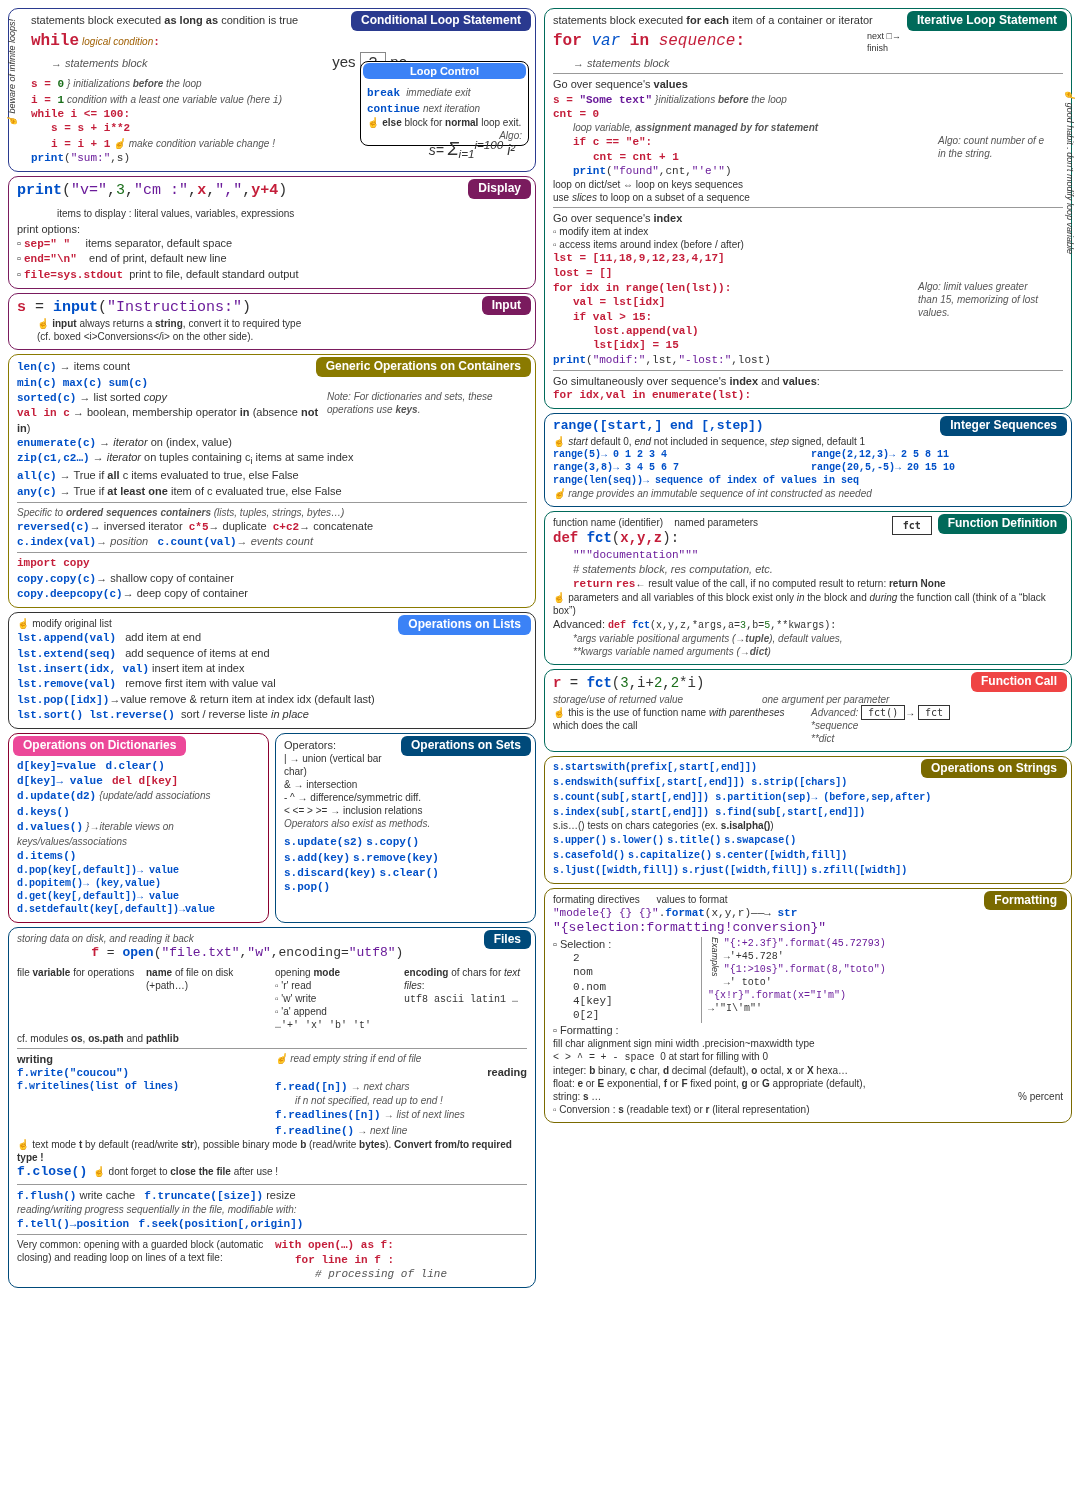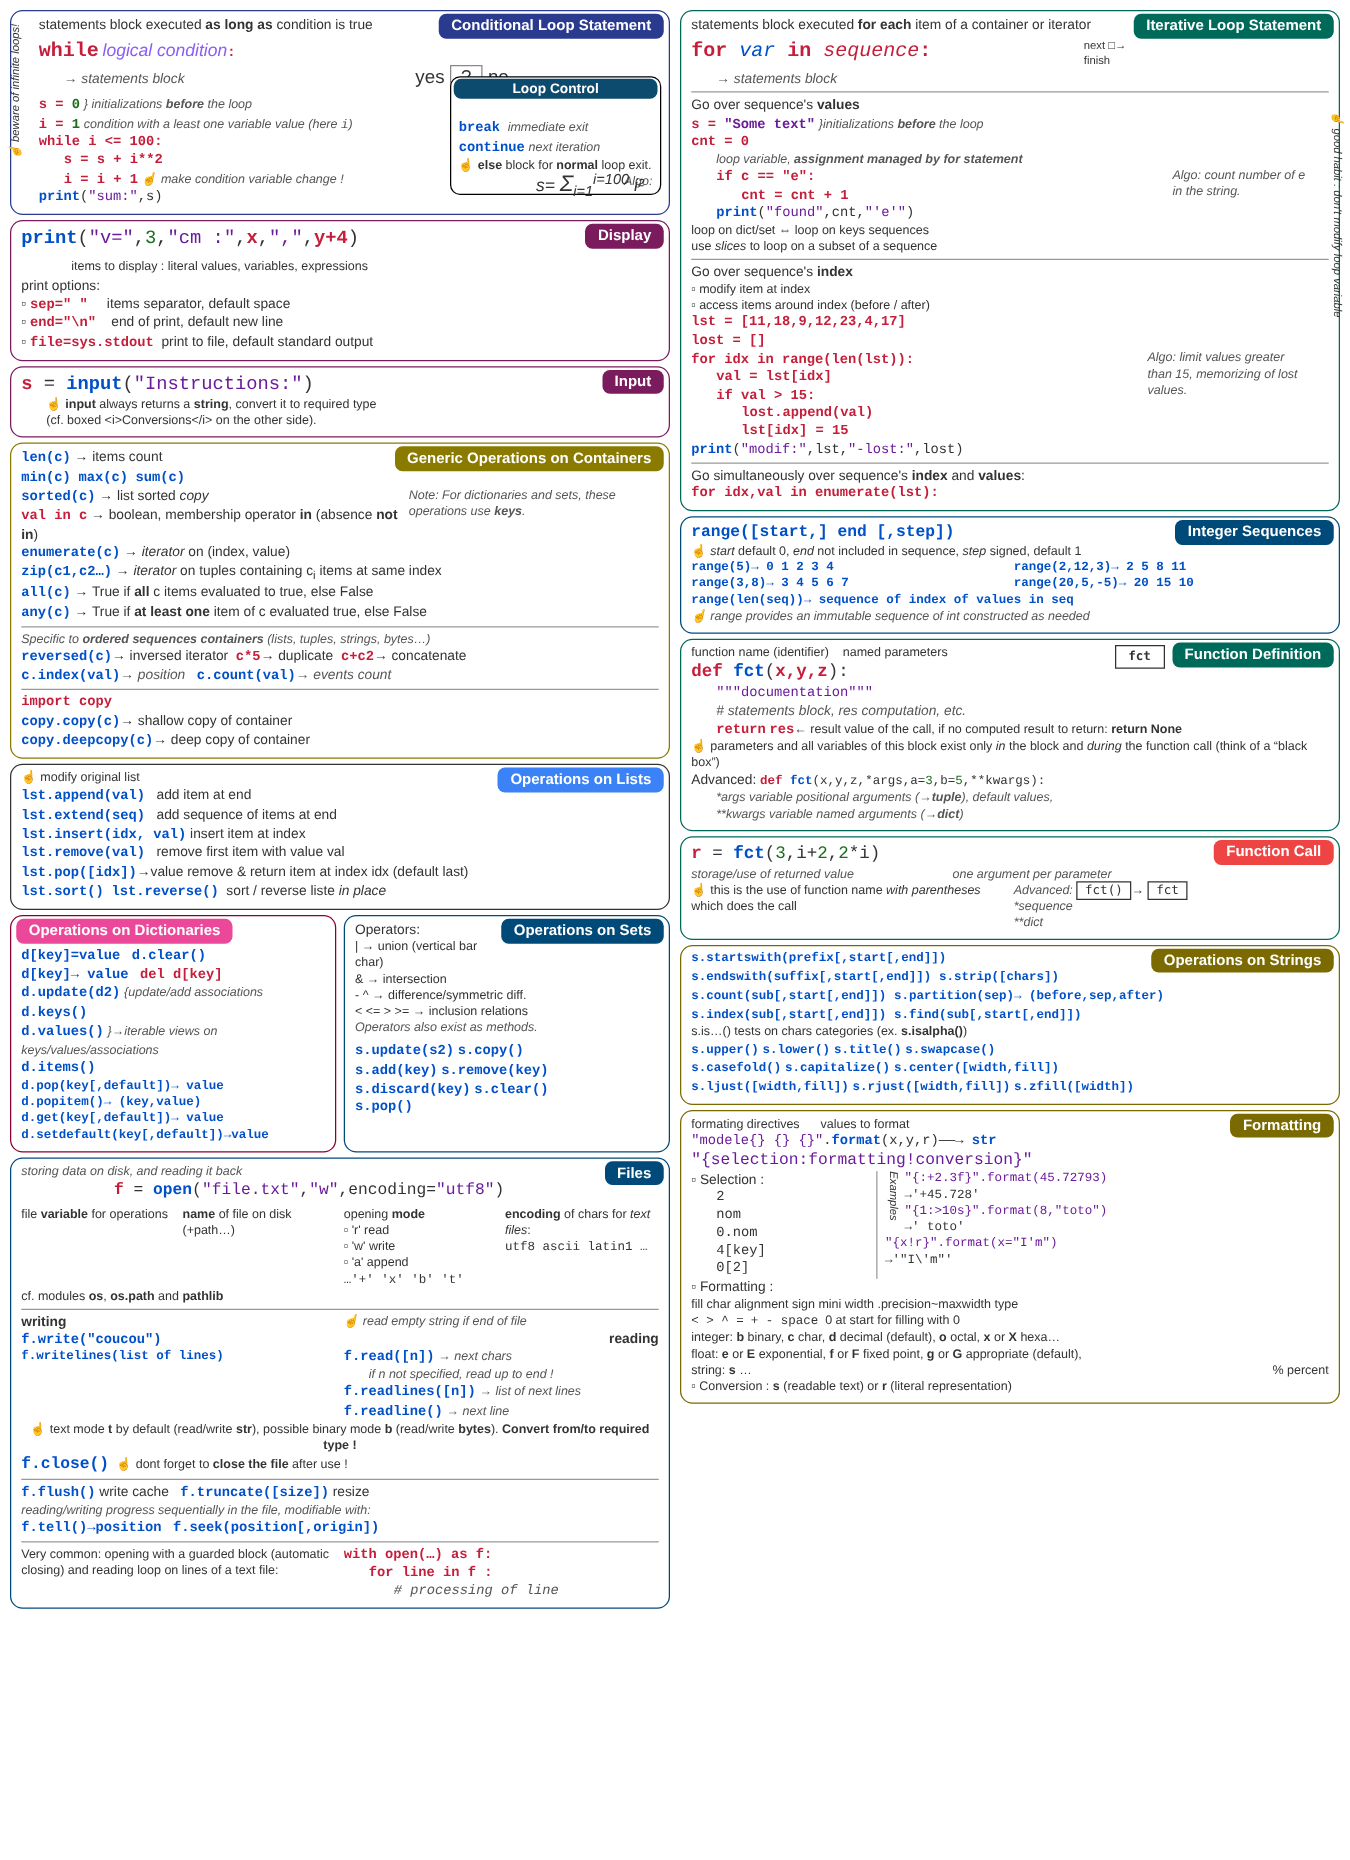--- a/index.html
+++ b/index.html
@@ -54,21 +54,21 @@
 <div class="columns">
 <div class="col">
 
 <div class="box" style="border-color:#2a3a8f">
   <span class="box-title" style="background:#2a3a8f">Conditional Loop Statement</span>
   <span class="side-note" style="left:-2px;top:10px;transform:rotate(180deg)">☝ beware of infinite loops!</span>
   <div style="margin-left:14px">
     <div>statements block executed <b>as long as</b> condition is true</div>
     <div style="margin:4px 0">
       <span class="kw mono" style="font-size:16px">while</span>
-      <span class="note" style="font-size:14px;color:#8b5cf6">logical condition</span><span class="kw mono">:</span>
+      <span class="note" style="font-size:10px;color:#a16207">logical condition</span><span class="kw mono">:</span>
       <span style="float:right;margin-right:120px;font-size:15px">
         <span>yes</span>
         <span style="border:1px solid #888;padding:0 8px">?</span>
         <span>no</span>
       </span>
     </div>
     <div class="ind note">→ <span>statements block</span></div>
     <div style="margin-top:6px">
       <span class="mono kw">s = <span class="var">0</span></span>
       <span class="note small">} <span>initializations <b>before</b> the loop</span></span>
@@ -77,21 +77,21 @@
       <span class="note small">condition with a least one variable value (here <span class="mono">i</span>)</span>
     </div>
     <div class="mono kw">while i &lt;= 100:</div>
     <div class="ind mono kw">s = s + i**2</div>
     <div class="ind"><span class="mono kw">i = i + 1</span>
       <span class="note small">☝ make condition variable change !</span></div>
     <div class="mono"><span class="func">print</span>(<span class="str">"sum:"</span>,s)</div>
   </div>
 
   <div style="position:absolute;right:6px;top:52px;width:155px;border:1px solid #000;border-radius:8px;padding:3px 6px;background:white">
-    <div style="background:#0c4a6e;color:white;text-align:center;border-radius:6px;font-weight:bold;padding:1px;margin:-2px -4px 16px">Loop Control</div>
+    <div style="background:#3b82f6;color:white;text-align:center;border-radius:6px;font-weight:bold;padding:1px;margin:-2px -4px 6px">Loop Control</div>
     <div><span class="func mono">break</span> &nbsp;<span class="note small">immediate exit</span></div>
     <div><span class="func mono">continue</span> <span class="note small">next iteration</span></div>
     <div class="small">☝ <b>else</b> block for <b>normal</b> loop exit.</div>
     <div class="note small" style="text-align:right">Algo:</div>
   </div>
   <div style="position:absolute;right:20px;bottom:10px;font-size:14px;font-style:italic">s= <span style="font-size:18px">Σ</span><sub>i=1</sub><sup>i=100</sup> i²</div>
 </div>
 
 <div class="box" style="border-color:#7a1b5e">
   <span class="box-title" style="background:#7a1b5e">Display</span>
@@ -199,21 +199,21 @@
     </div>
     <div>
       <div class="note small">☝ read empty string if end of file</div>
       <div style="text-align:right"><b>reading</b></div>
       <div><span class="mono func">f.read([n])</span> <span class="note small">→ next chars</span></div>
       <div class="note small ind">if n not specified, read up to end !</div>
       <div><span class="mono func">f.readlines([n])</span> <span class="note small">→ list of next lines</span></div>
       <div><span class="mono func">f.readline()</span> <span class="note small">→ next line</span></div>
     </div>
   </div>
-  <div class="small" style="text-align:center">☝ text mode <b>t</b> by default (read/write <b>str</b>), possible binary mode <b>b</b> (read/write <b>bytes</b>). <b>Convert from/to required type !</b></div>
+  <div class="small" style="">☝ text mode <b>t</b> by default (read/write <b>str</b>), possible binary mode <b>b</b> (read/write <b>bytes</b>). <b>Convert from/to required type !</b></div>
   <div><span class="mono func" style="font-size:13px">f.close()</span> &nbsp;<span class="small">☝ dont forget to <b>close the file</b> after use !</span></div>
   <hr>
   <div><span class="mono func">f.flush()</span> <span>write cache</span>&nbsp;&nbsp;&nbsp;<span class="mono func">f.truncate([size])</span> <span>resize</span></div>
   <div class="note small">reading/writing progress sequentially in the file, modifiable with:</div>
   <div><span class="mono func">f.tell()→position</span>&nbsp;&nbsp;&nbsp;<span class="mono func">f.seek(position[,origin])</span></div>
   <hr>
   <div class="row">
     <div class="small">Very common: opening with a guarded block (automatic closing) and reading loop on lines of a text file:</div>
     <div>
       <div class="mono kw">with open(…) as f:</div>

